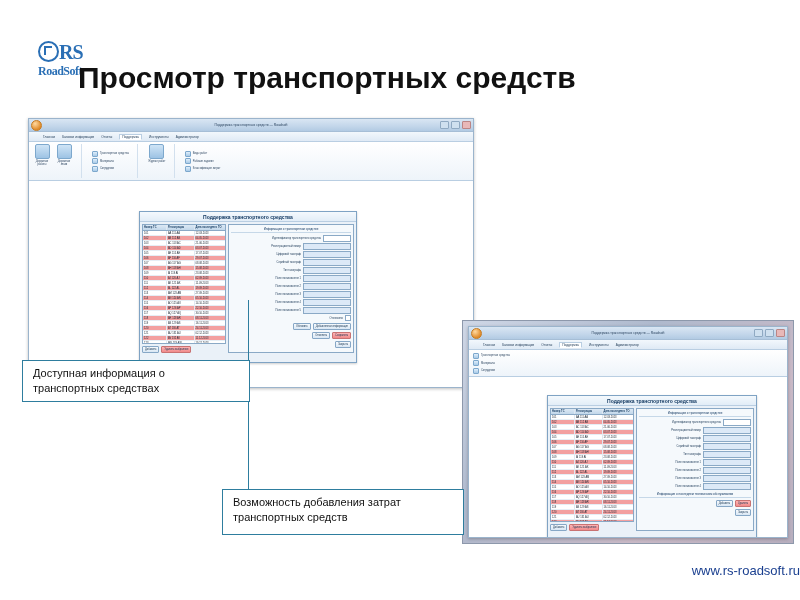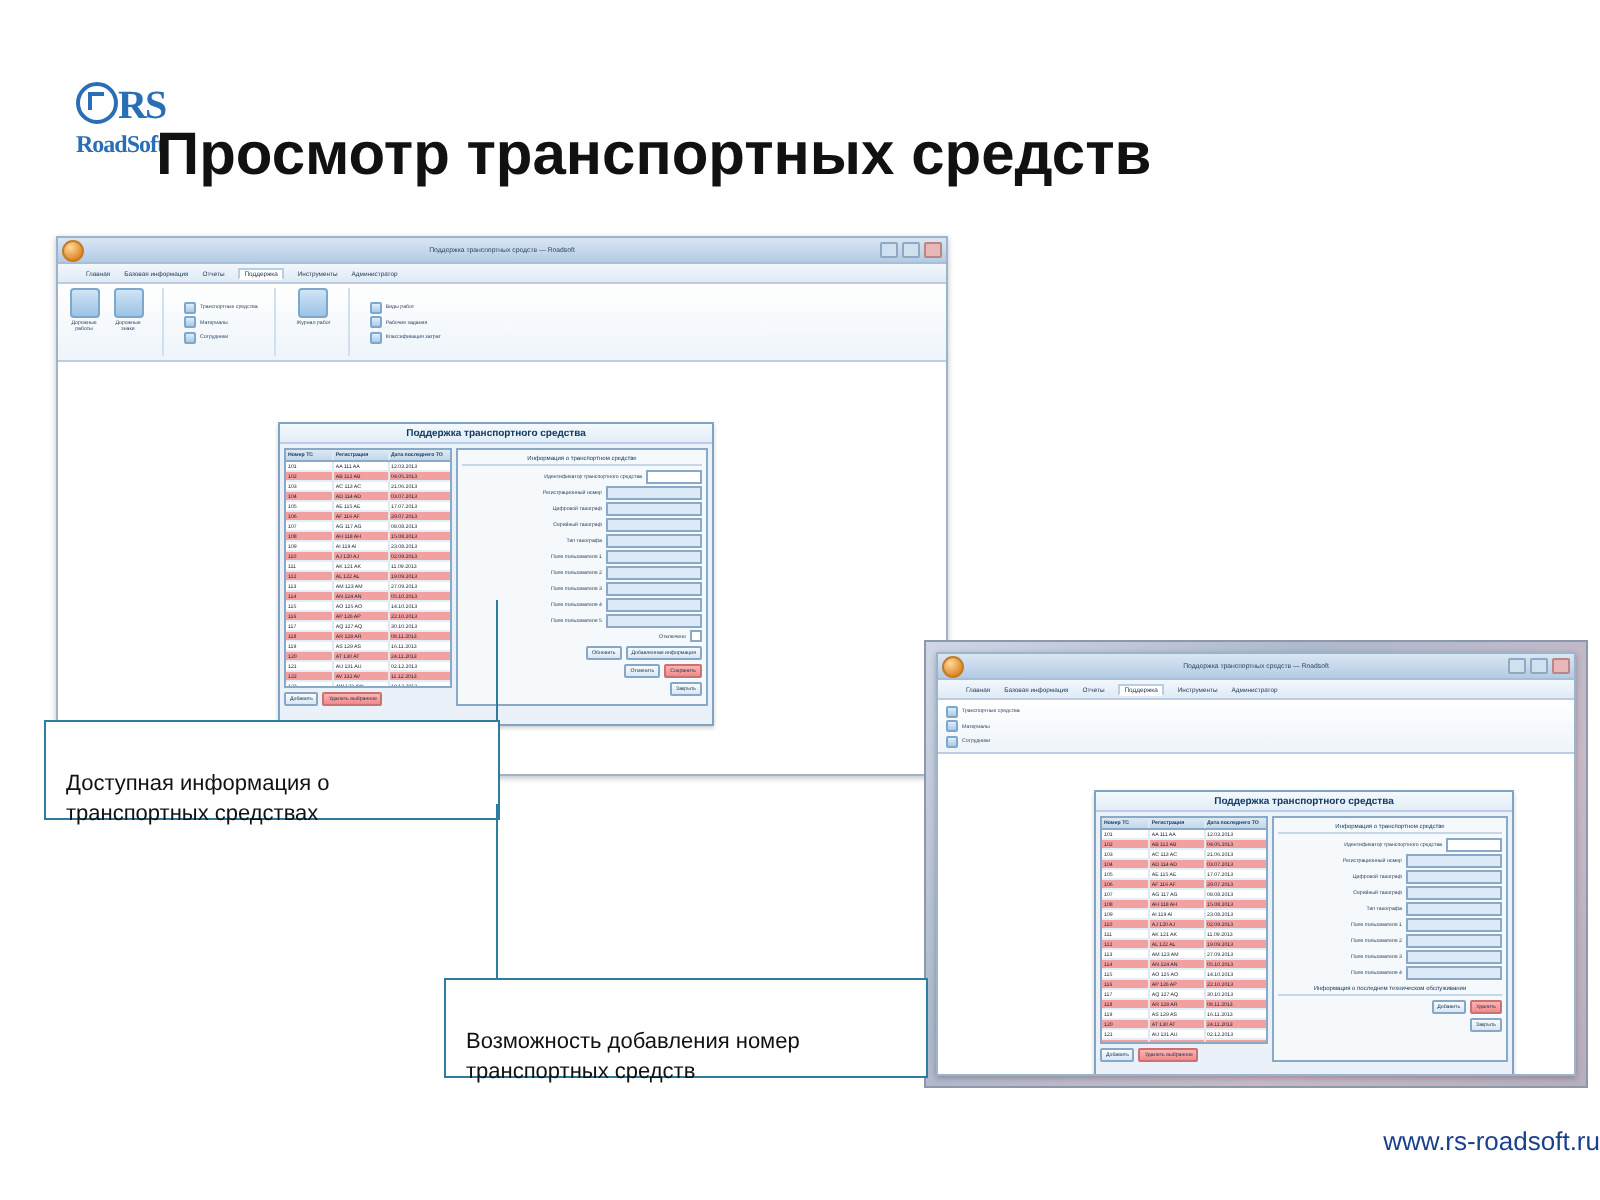--- a/index.html
+++ b/index.html
@@ -296,21 +296,21 @@
     gap: 2px;
     justify-content: flex-end;
     margin-top: 2px;
   }
 
   
   .callout {
     position: absolute;
     background: #ffffff;
     border: 1px solid #2e7d9e;
-    padding: 24px 10px;
+    padding: 5px 10px;
     font-size: 11px;
     line-height: 1.35;
     color: #111;
     box-sizing: border-box;
   }
   .leader {
     position: absolute;
     background: #2e7d9e;
   }
 
@@ -836,16 +836,16 @@
 </div>
 
 <div class="leader" style="left:248px; top:300px; width:1px; height:62px;"></div>
 <div class="callout" style="left:22px; top:360px; width:228px; height:42px;">
   <span>Доступная информация о транспортных средствах</span>
 </div>
 
 <div class="leader" style="left:248px; top:402px; width:1px; height:92px;"></div>
 <div class="leader" style="left:248px; top:494px; width:140px; height:1px;"></div>
 <div class="callout" style="left:222px; top:489px; width:242px; height:46px;">
-  <span>Возможность добавления номер транспортных средств</span>
+  <span>Возможность добавления затрат транспортных средств</span>
 </div>
 
 <div class="footer-url">www.rs-roadsoft.ru</div>
 
 </body></html>

